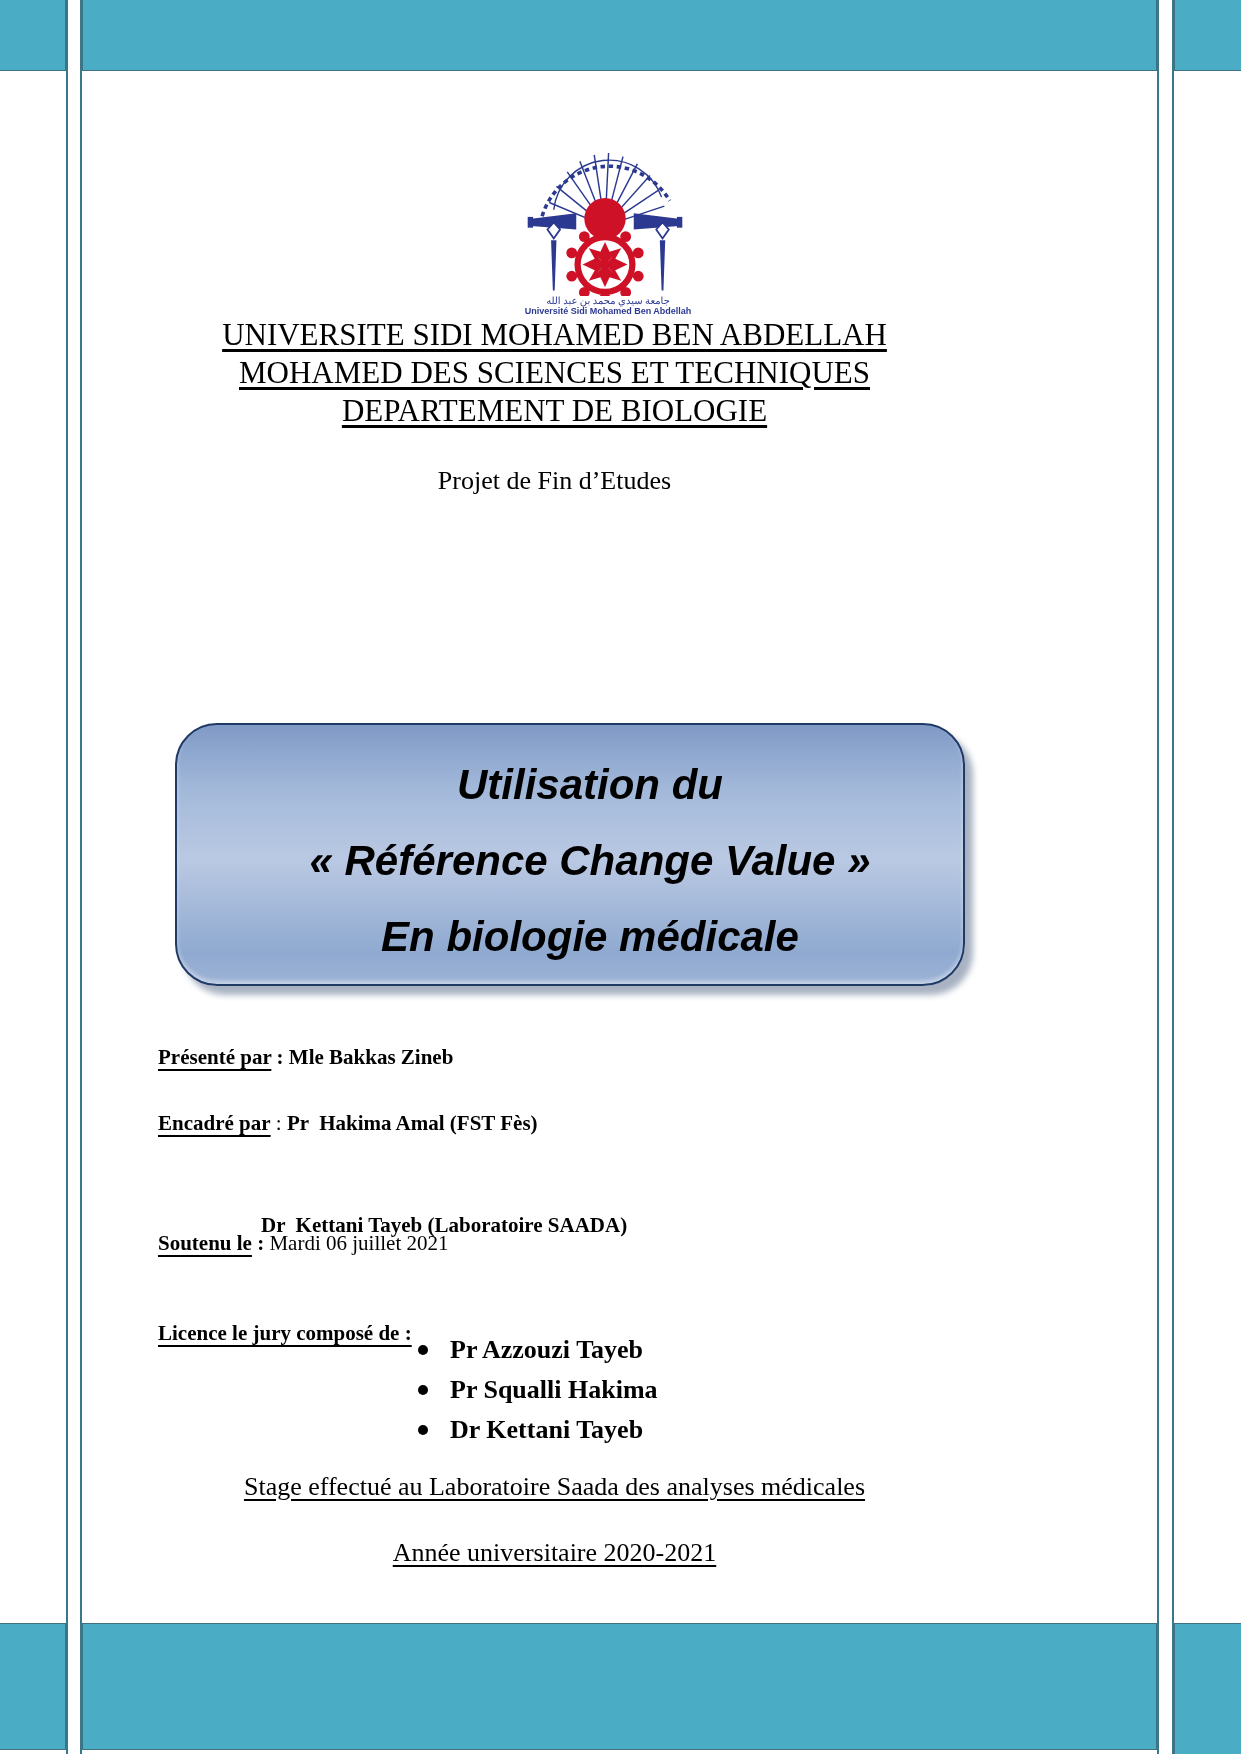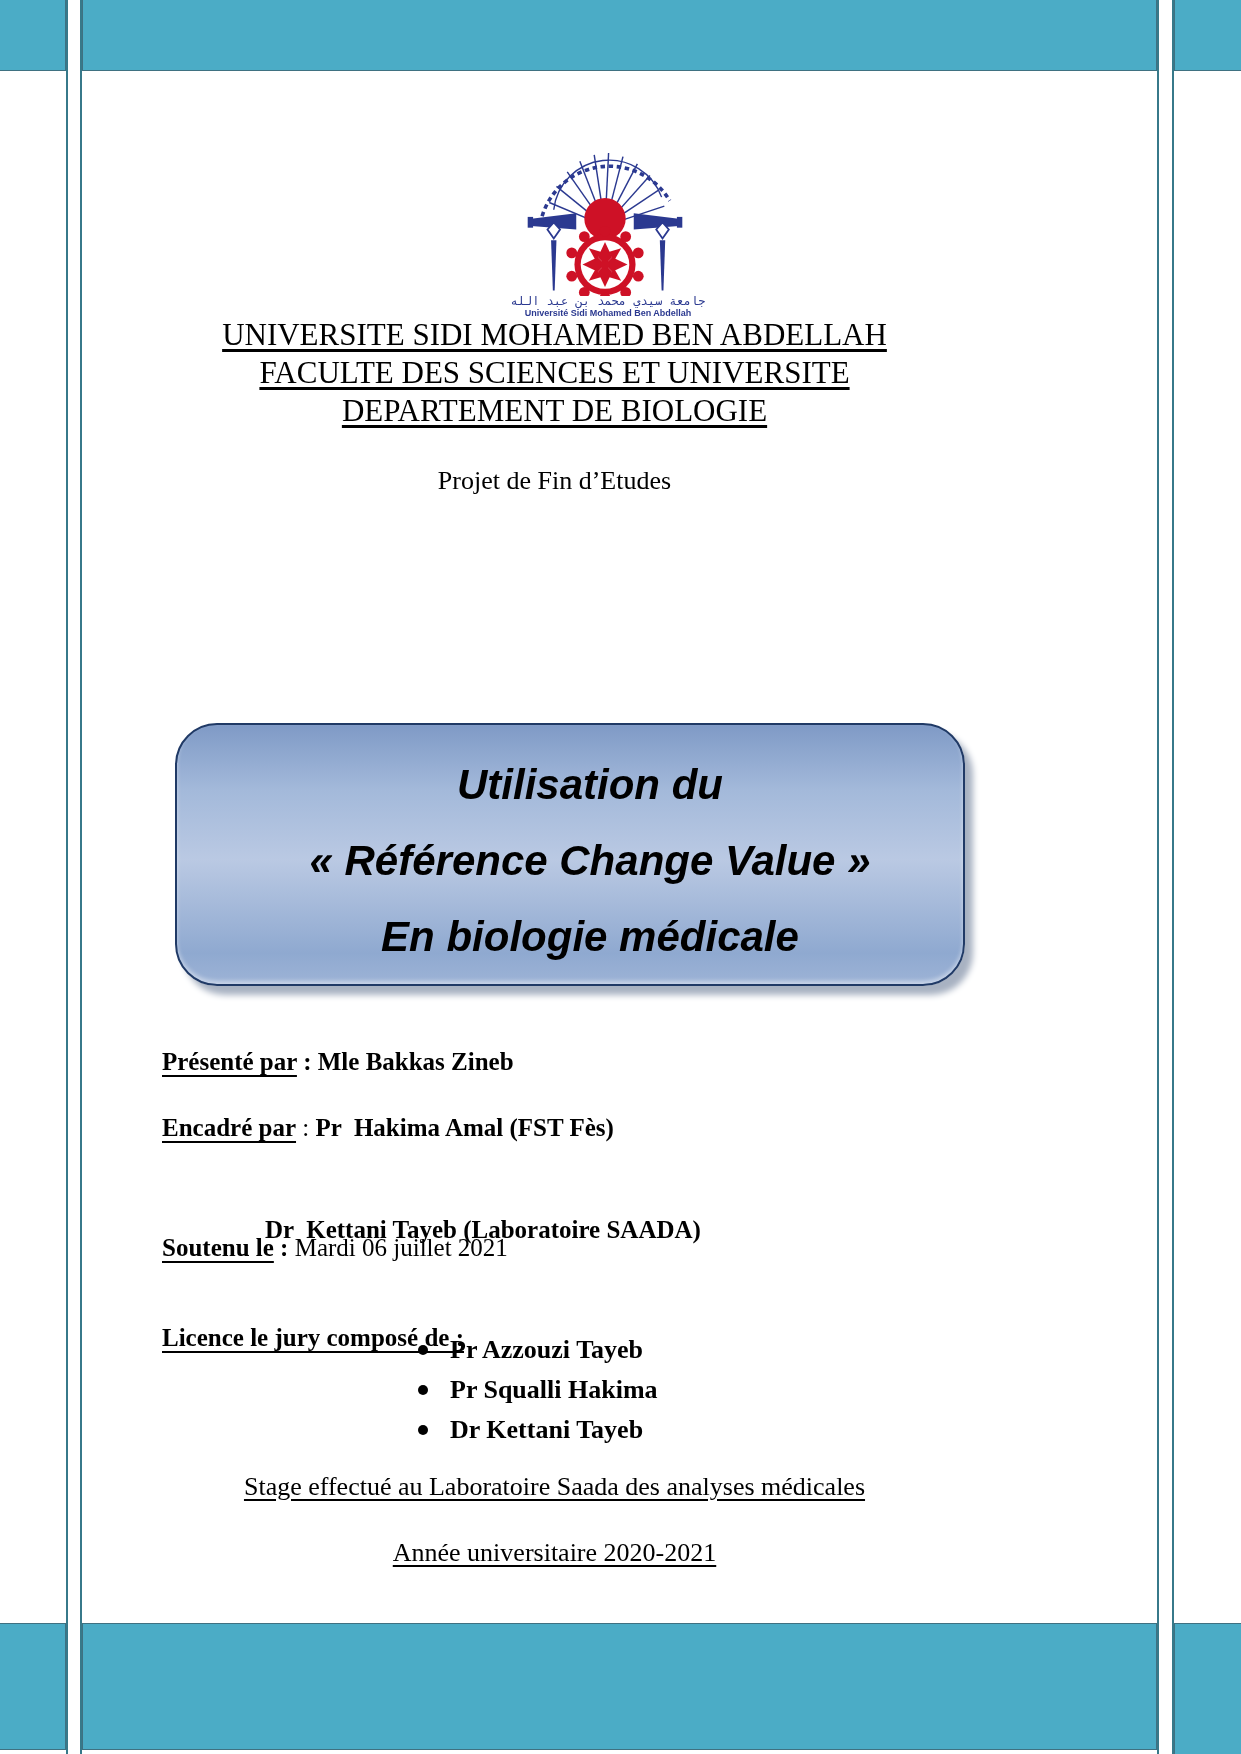--- a/index.html
+++ b/index.html
@@ -23,21 +23,21 @@
   .blk-tl{left:0;top:0;width:66px;height:71px;border-left:none;border-top:none;}
   .blk-tr{left:1174px;top:0;width:67px;height:71px;border-right:none;border-top:none;}
   .blk-bl{left:0;top:1623px;width:66px;height:127px;border-left:none;}
   .blk-br{left:1174px;top:1623px;width:67px;height:131px;border-right:none;border-bottom:none;}
 
   
   .center-col{position:absolute;left:132px;width:845px;text-align:center;}
 
   .logo-wrap{position:absolute;left:515px;top:136px;width:180px;height:160px;}
   .logo-caption{position:absolute;left:458px;top:296px;width:300px;text-align:center;line-height:1.05;}
-  .cap-ar{font-family:Liberation Mono, monospace;font-size:12px;color:#2b3990;letter-spacing:1px;display:block;text-align:center;}
+  .cap-ar{font-family:Liberation Serif, serif;font-size:10px;color:#2b3990;letter-spacing:1px;display:block;text-align:center;}
   .cap-fr{font-family:"Liberation Sans","DejaVu Sans",sans-serif;font-size:9px;font-weight:bold;color:#2b3990;display:block;}
 
   .headline{top:316px;font-size:31px;line-height:38px;}
   .headline span{text-decoration:underline;text-underline-offset:4px;}
 
   .project-type{top:466px;font-size:26px;font-weight:normal;}
   .degree{top:536px;font-size:34px;line-height:44px;}
   .degree .u{text-decoration:underline;text-underline-offset:5px;}
 
   
@@ -51,21 +51,21 @@
     text-align:center;
     font-family:"Liberation Sans","DejaVu Sans",sans-serif;
     font-weight:bold;font-style:italic;
     font-size:42px;color:#000;
     padding-top:22px;
     padding-left:40px;
   }
   .title-box div{line-height:76px;}
 
   
-  .detail{position:absolute;left:137px;font-size:25px;white-space:pre-wrap;}
+  .detail{position:absolute;left:137px;font-size:21px;white-space:pre-wrap;}
   .detail .lbl{font-weight:bold;text-decoration:underline;text-underline-offset:5px;}
   .detail .sep-b{font-weight:bold;}
   .detail .val-b{font-weight:bold;}
   .detail.indent{left:240px;}
 
   .jury-list{position:absolute;left:418px;margin:0;padding:0;list-style:none;}
   .jury-list li{font-size:26px;font-weight:bold;height:40px;line-height:30px;}
   .jury-list li .dot{display:inline-block;width:10px;height:10px;border-radius:50%;background:#000;margin-right:22px;vertical-align:3px;}
 
   .footer-line{font-size:26px;}
@@ -155,21 +155,21 @@
       </g>
     </svg>
   </div>
   <div class="logo-caption">
     <span class="cap-ar">جامعة سيدي محمد بن عبد الله</span>
     <span class="cap-fr">Université Sidi Mohamed Ben Abdellah</span>
   </div>
 
   <div class="center-col headline">
     <div><span>UNIVERSITE SIDI MOHAMED BEN ABDELLAH</span></div>
-    <div><span>FACULTE DES SCIENCES ET UNIVERSITE</span></div>
+    <div><span>MOHAMED DES SCIENCES ET TECHNIQUES</span></div>
     <div><span>DEPARTEMENT DE BIOLOGIE</span></div>
   </div>
 
   <div class="center-col project-type">Projet de Fin d’Etudes</div>
 
   <div class="title-box">
     <div>Utilisation du</div>
     <div>« Référence Change Value »</div>
     <div>En biologie médicale</div>
   </div>

